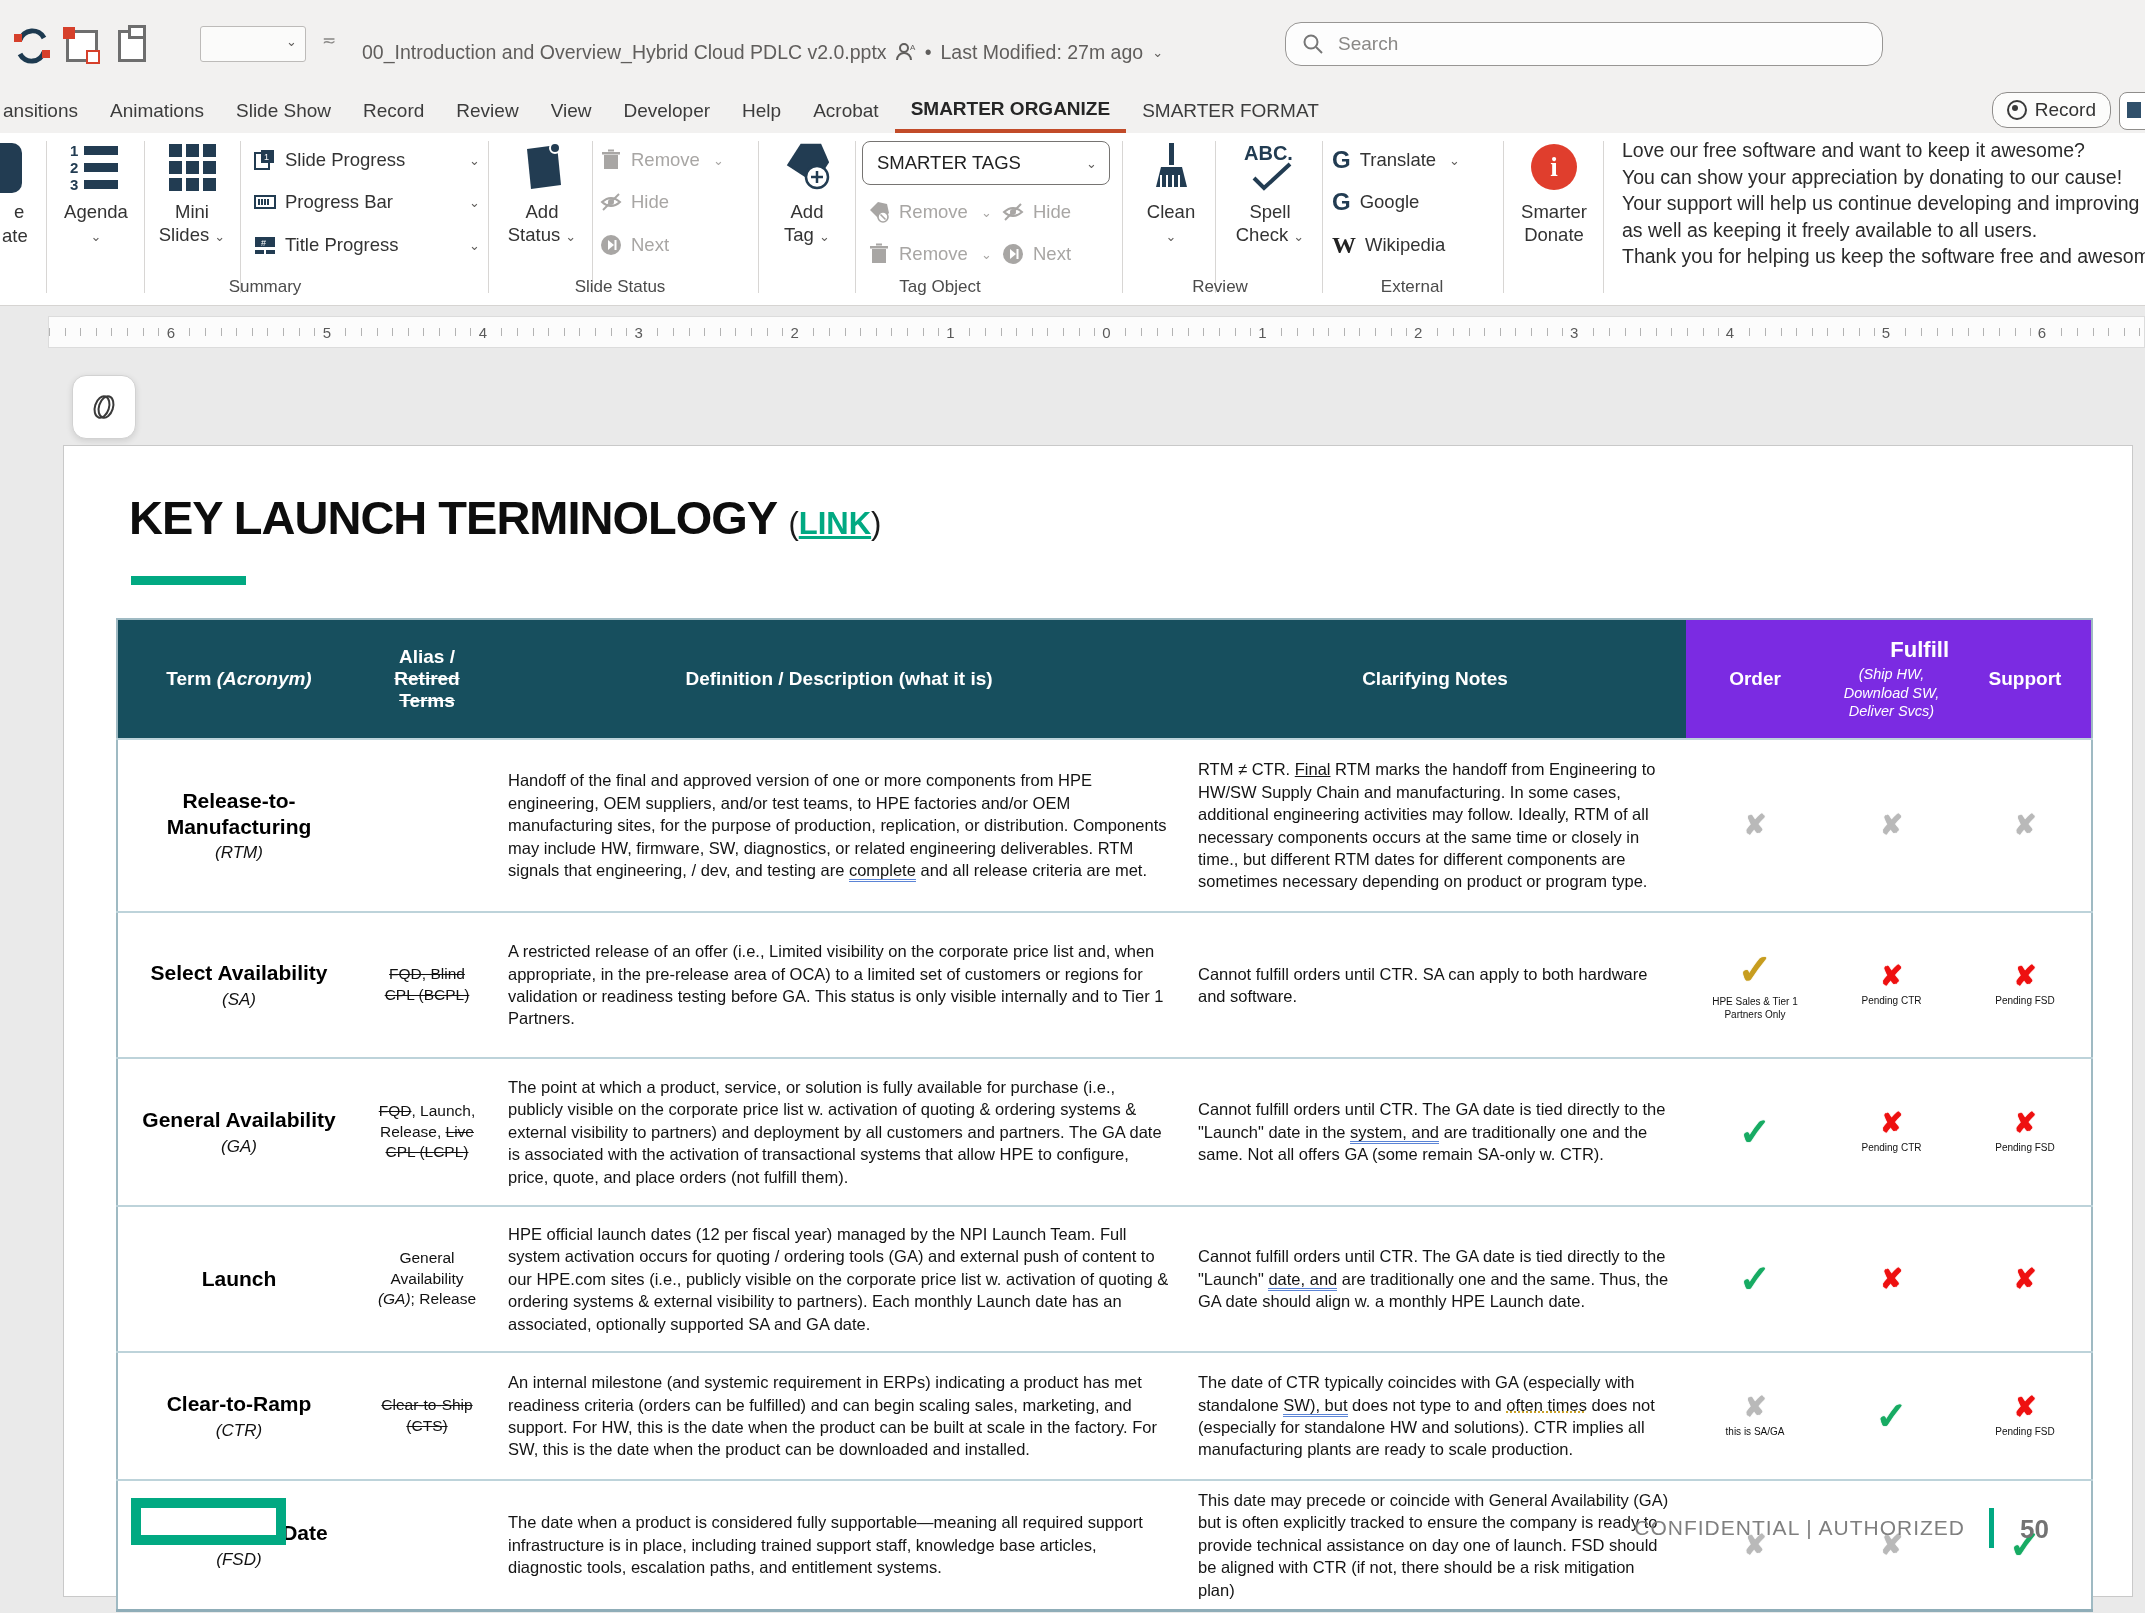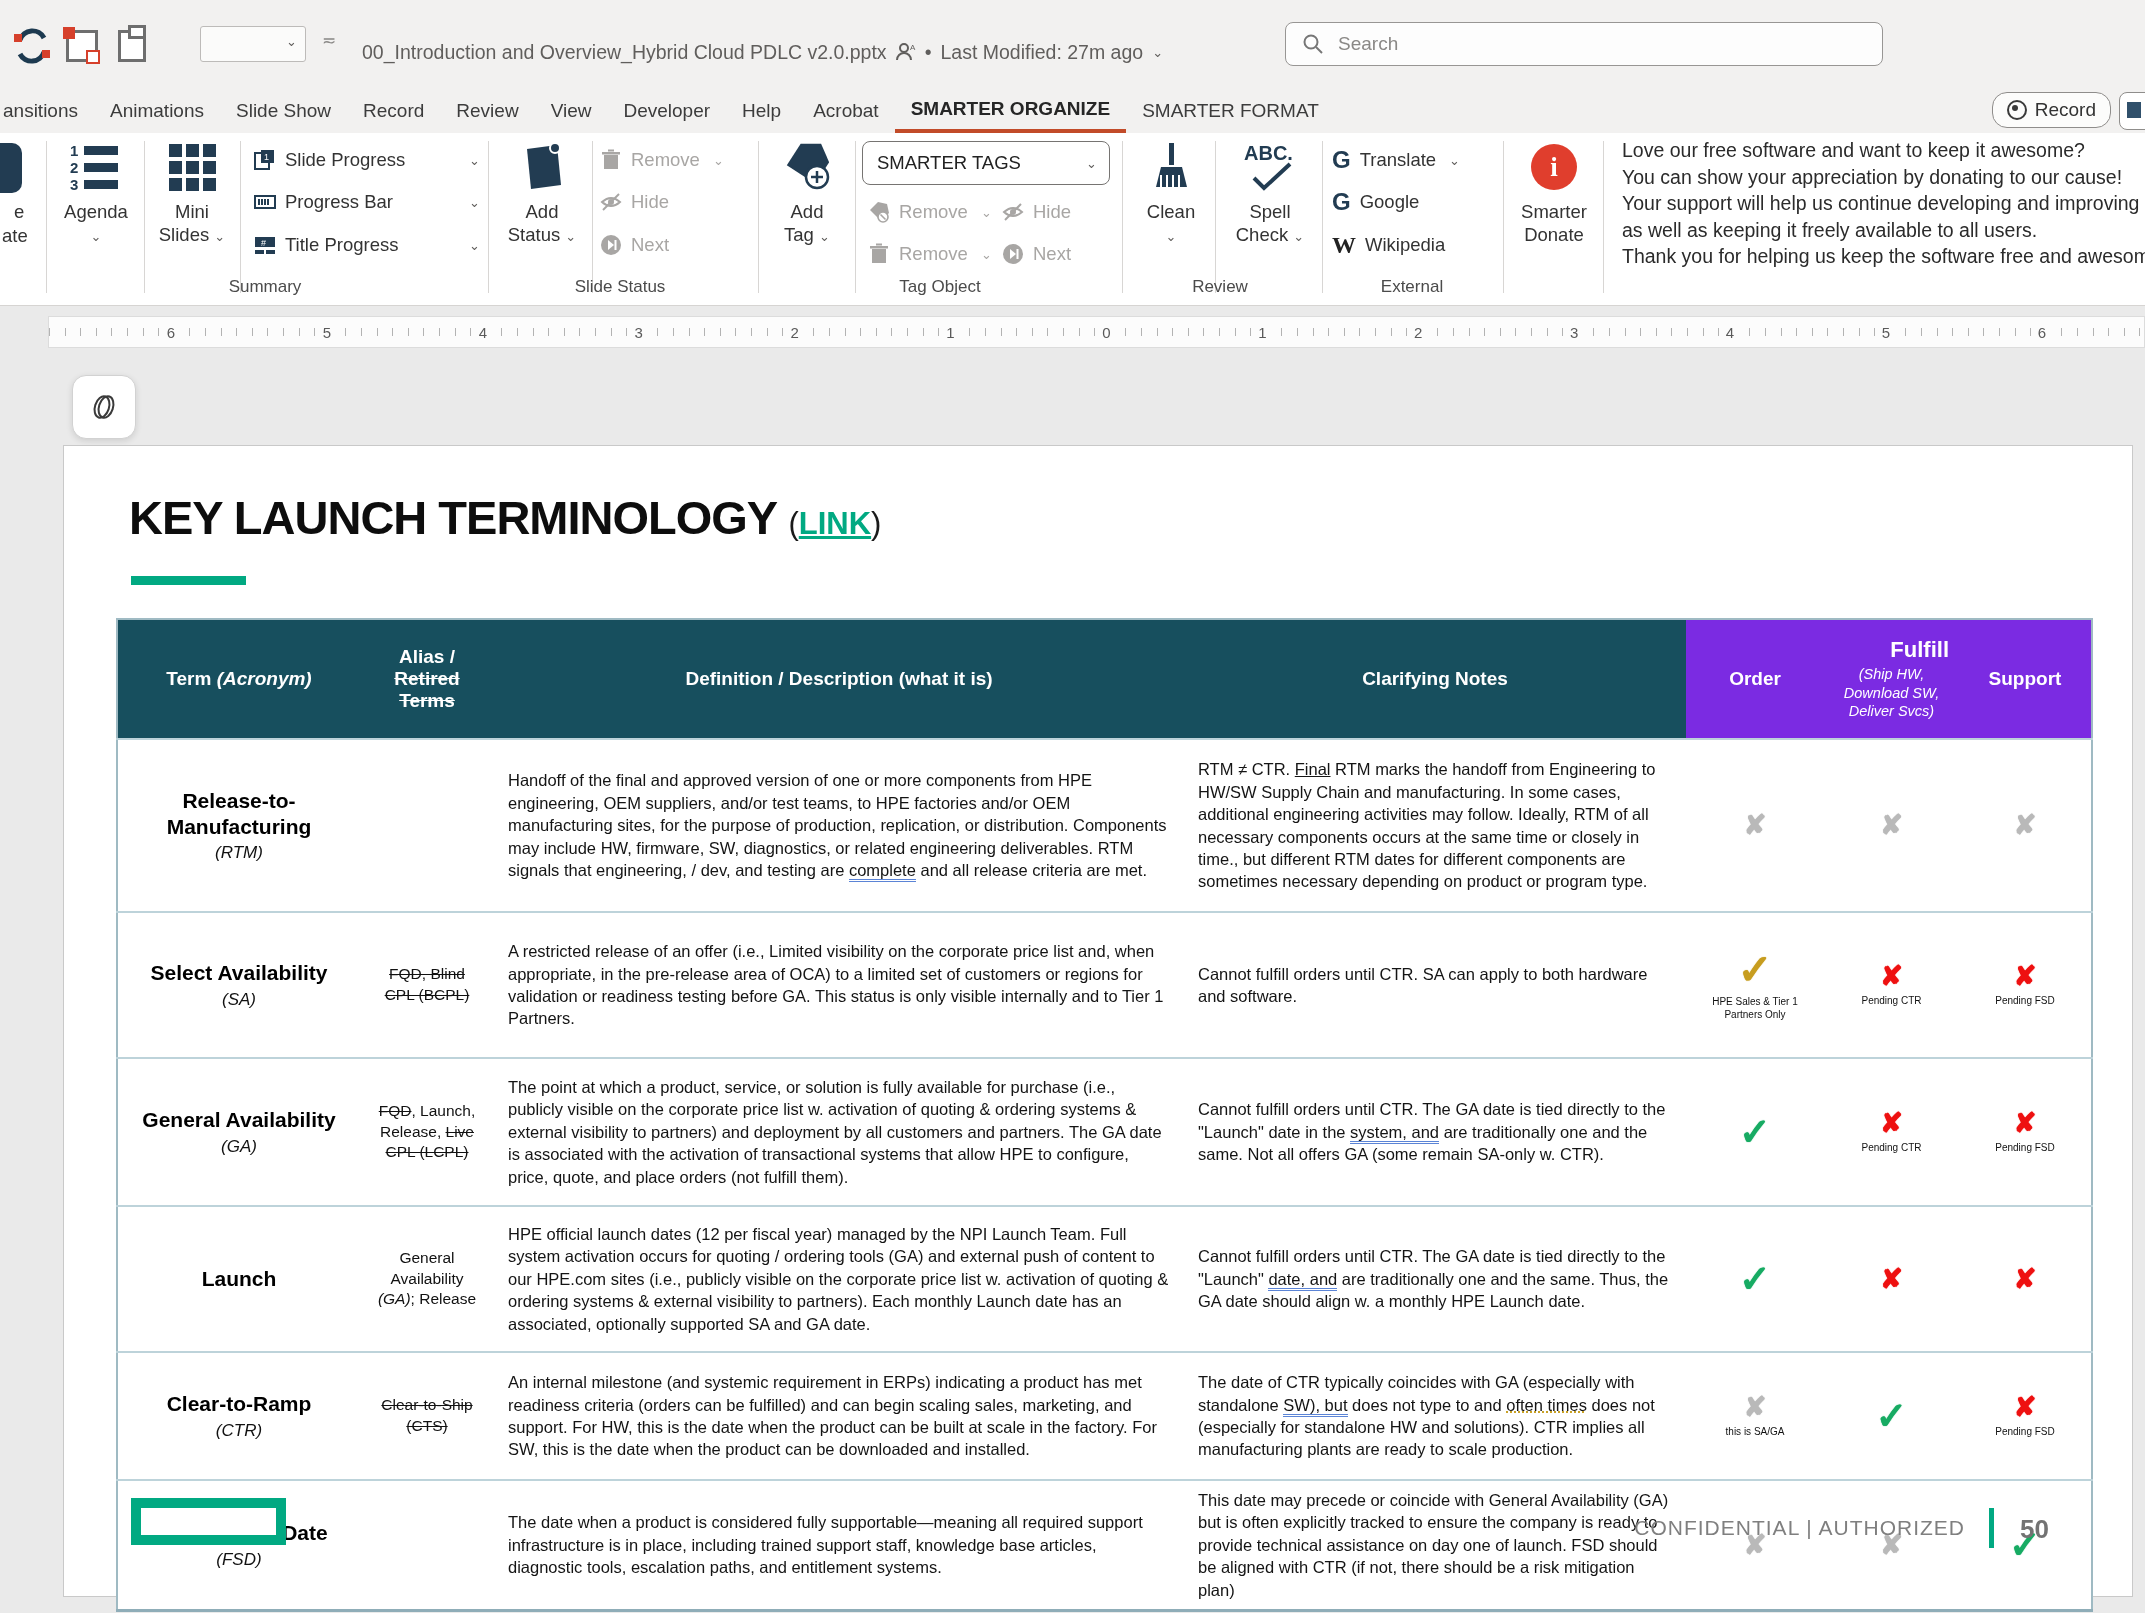--- a/index.html
+++ b/index.html
@@ -13,21 +13,21 @@
   .sync-ic{position:absolute;left:12px;top:26px;width:40px;height:40px;}
   .win-ic{position:absolute;left:66px;top:30px;width:32px;height:32px;border:3px solid #6e6e6e;background:#fff;box-sizing:border-box;}
   .win-ic .rd1{position:absolute;left:-6px;top:-6px;width:12px;height:12px;background:#d6402b;}
   .win-ic .rd2{position:absolute;right:-5px;bottom:-5px;width:10px;height:10px;border:2px solid #d6402b;background:#fff;}
   .page-ic{position:absolute;left:118px;top:30px;width:28px;height:32px;border:3px solid #6e6e6e;background:#fff;box-sizing:border-box;}
   .page-ic i{position:absolute;right:-3px;top:-8px;width:12px;height:8px;border:3px solid #6e6e6e;background:#fff;}
   .style-combo{position:absolute;left:200px;top:26px;width:104px;height:34px;background:#fbfbfa;border:1px solid #bdbbb9;border-radius:3px;}
   .style-combo .chev{position:absolute;right:8px;top:7px;}
   .rib-opt{position:absolute;left:322px;top:30px;color:#8a8886;font-size:17px;}
   .doc-info{position:absolute;left:362px;top:8px;height:88px;display:flex;align-items:center;gap:9px;color:#605e5c;font-size:19.5px;white-space:nowrap;}
-  .search{position:absolute;left:1285px;top:22px;width:598px;height:44px;background:#fdfdfd;border:1px solid #989694;border-radius:8px;display:flex;align-items:center;gap:12px;padding:0 16px;box-sizing:border-box;}
+  .search{position:absolute;left:1285px;top:22px;width:598px;height:44px;background:#fdfdfd;border:1px solid #989694;border-radius:16px;display:flex;align-items:center;gap:12px;padding:0 16px;box-sizing:border-box;}
   .search input{border:none;outline:none;background:transparent;font-size:19px;color:#444;font-family:"Liberation Sans",sans-serif;width:500px;}
   .search input::placeholder{color:#8a8886;}
   
   .tabs{display:flex;height:45px;align-items:stretch;}
   .tab{padding:0 16px;line-height:45px;font-size:19px;color:#3c3c3c;cursor:default;}
   .tab:first-child{padding-left:3px;}
   .tab.active{font-weight:700;color:#262626;border-bottom:4px solid #c24b29;line-height:41px;}
   .recbtn{position:absolute;right:34px;top:4px;height:36px;border:1px solid #8f8d8b;border-radius:15px;background:#fcfcfb;display:flex;align-items:center;gap:8px;padding:0 14px;font-size:19px;color:#333;box-sizing:border-box;}
   .rec-ic{width:16px;height:16px;border:2px solid #3a3a3a;border-radius:50%;position:relative;}
   .rec-ic::after{content:"";position:absolute;left:3px;top:3px;width:6px;height:6px;background:#3a3a3a;border-radius:50%;}

